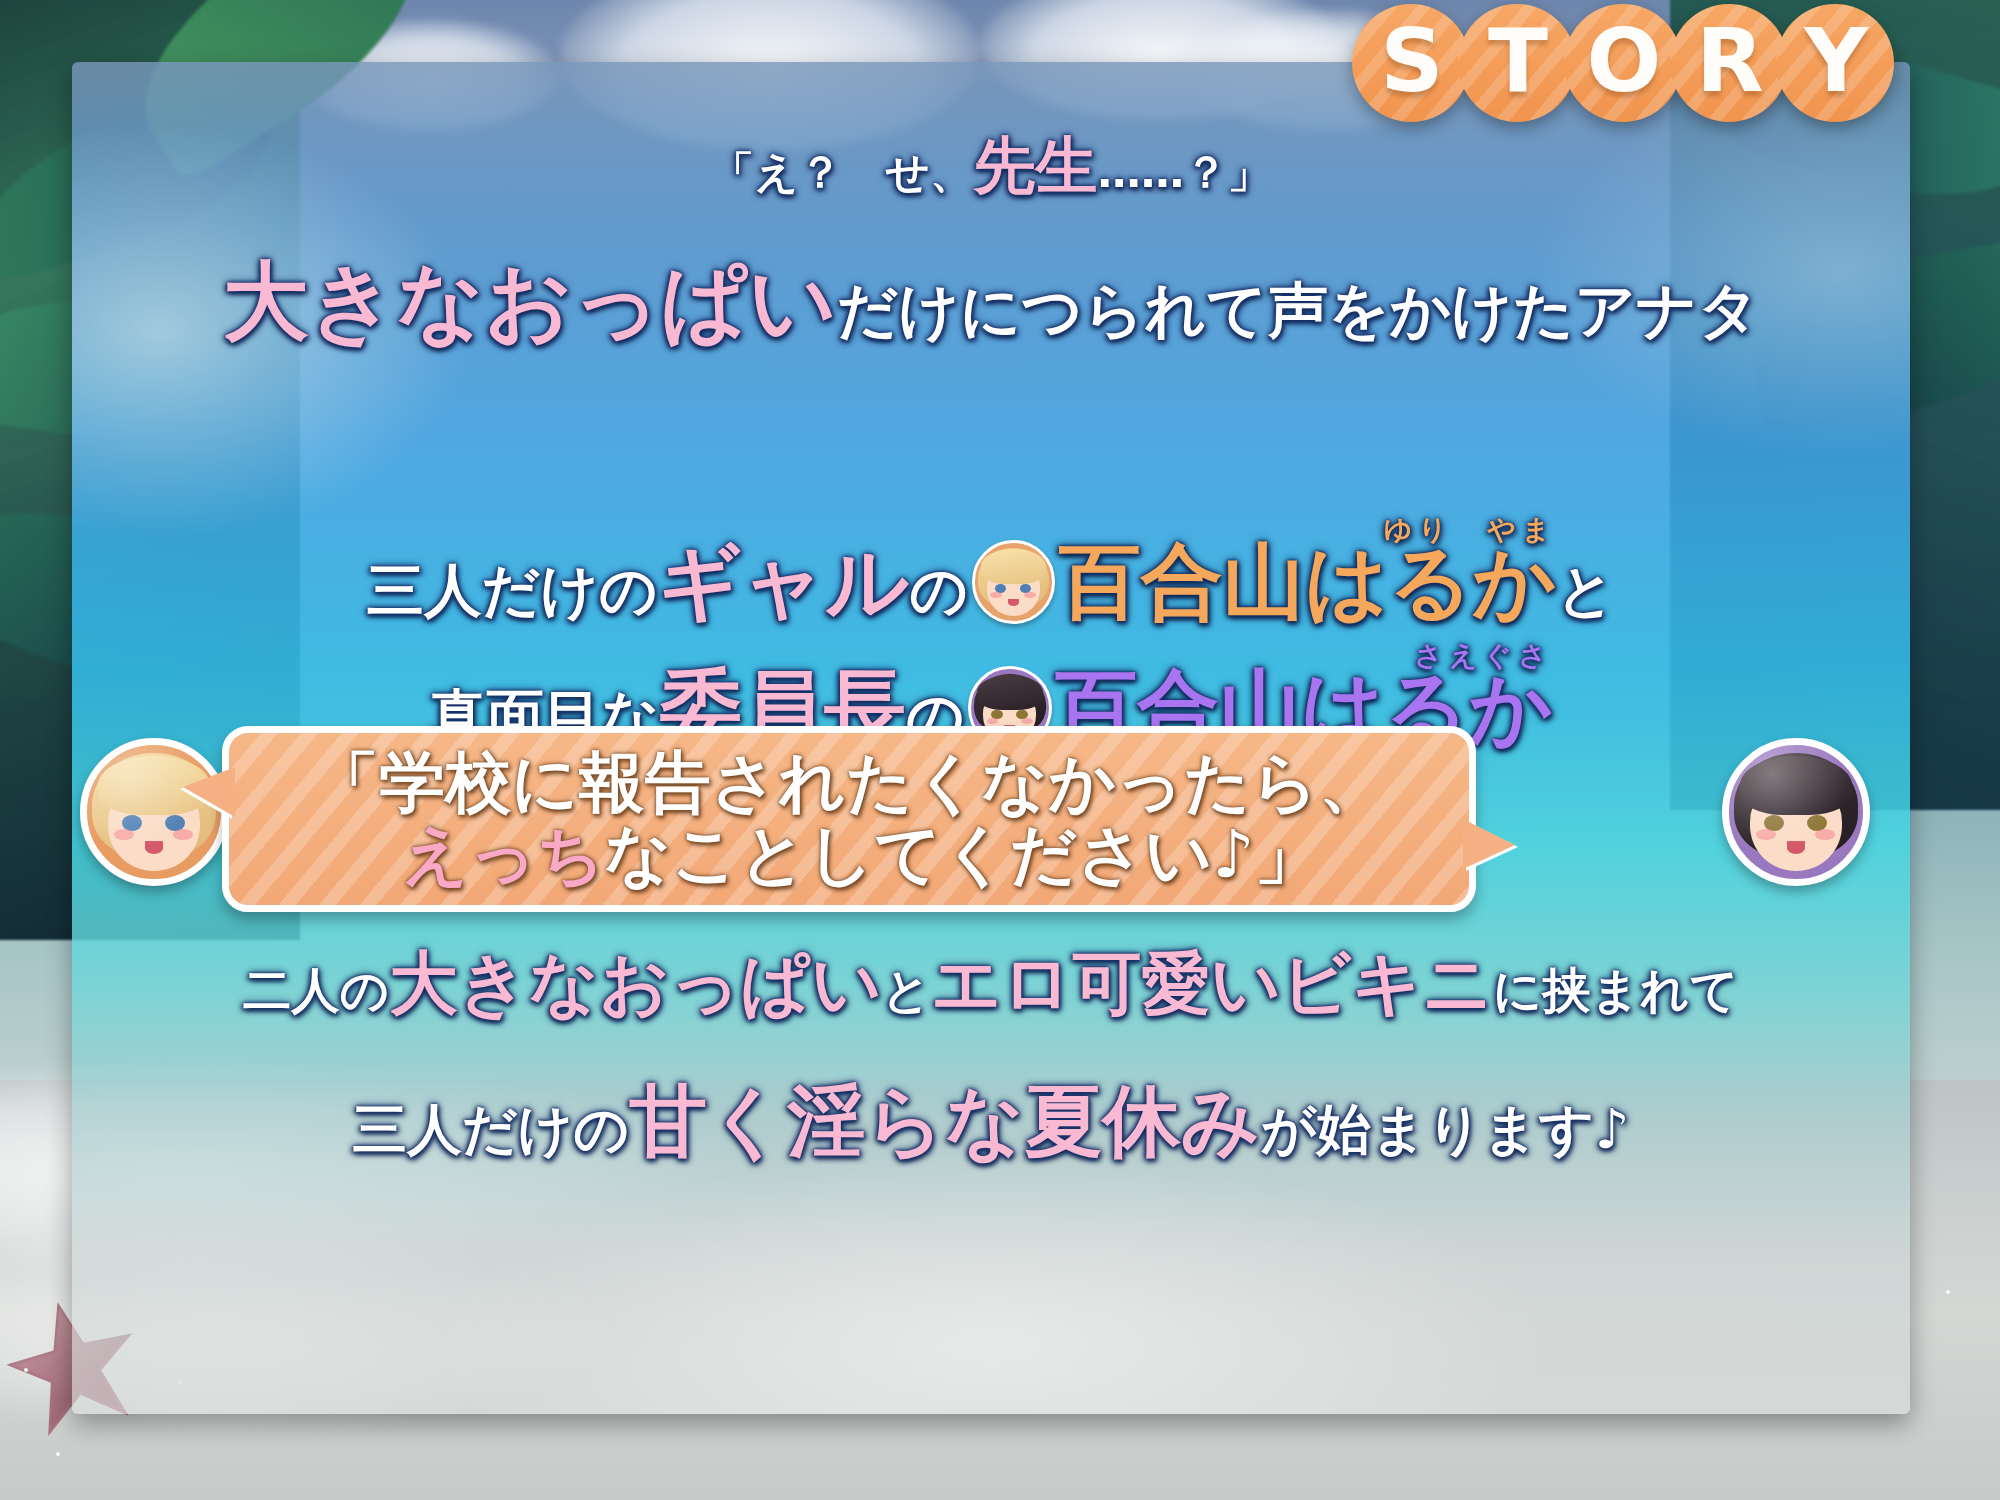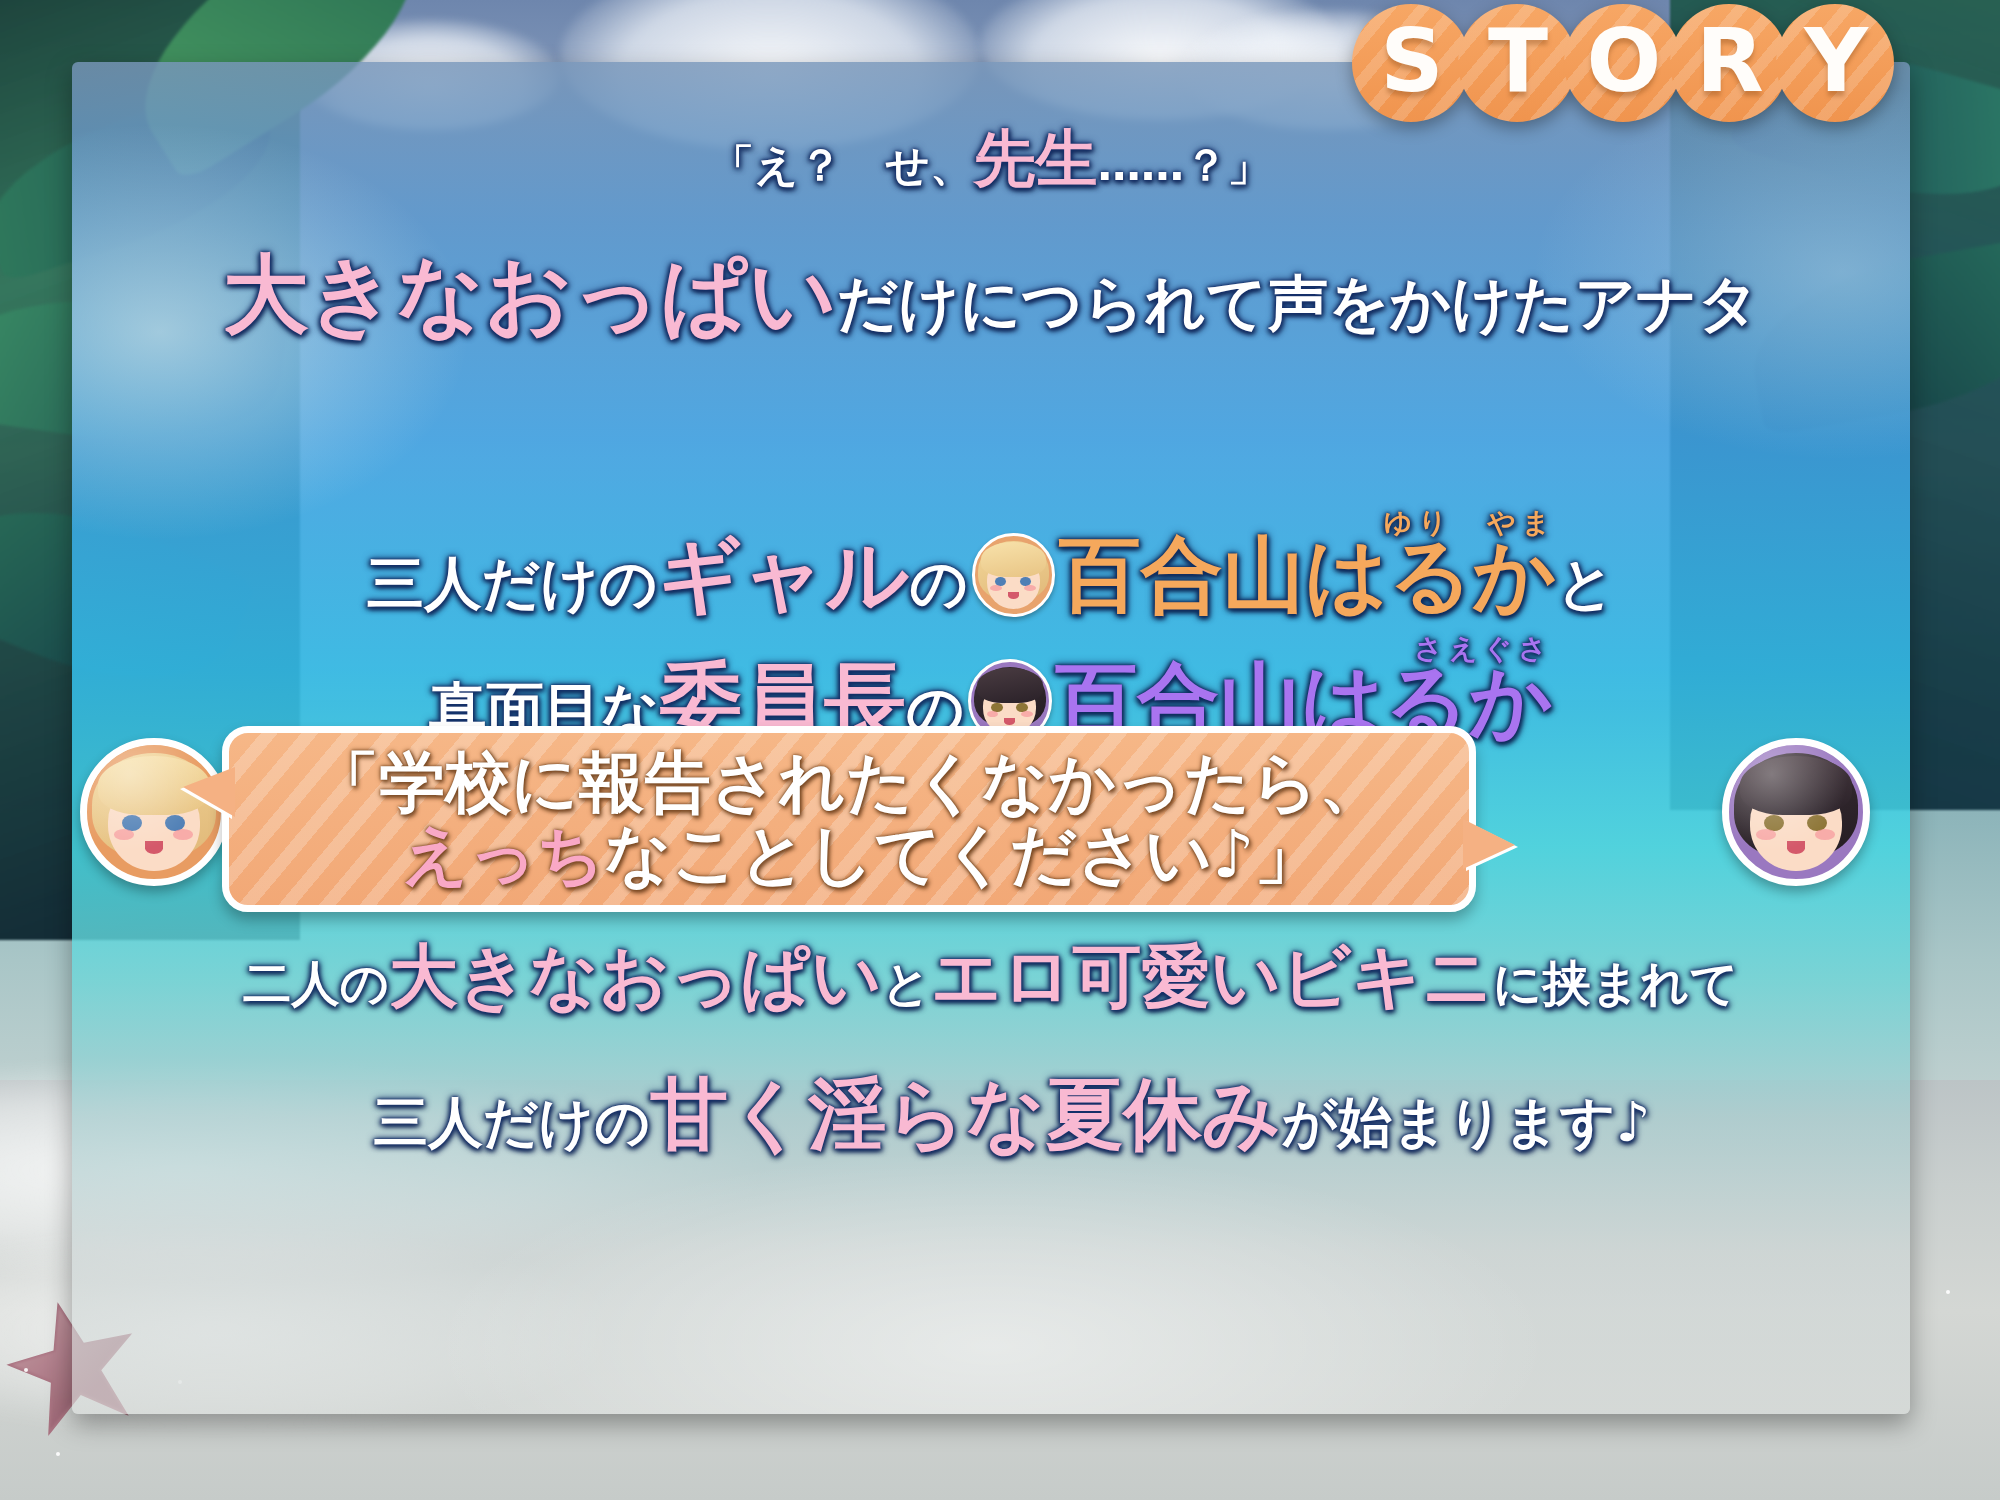--- a/index.html
+++ b/index.html
@@ -111,21 +111,21 @@
   }
   .story-letter span{
     font-family:"DejaVu Sans","Liberation Sans",sans-serif;
     font-weight:900;font-size:88px;line-height:1;color:#fffdfa;
     letter-spacing:-2px;
     text-shadow:0 5px 4px rgba(130,70,20,.35);
     transform:translateY(-2px);
   }
 
   
-  .lines{position:absolute;left:0;top:7px;width:1838px;height:1119px;}
+  .lines{position:absolute;left:0;top:14px;width:1838px;height:1119px;}
   .line{
     position:absolute;width:100%;text-align:center;
     white-space:nowrap;
     font-weight:900;
     font-family:"DejaVu Sans","Liberation Sans",sans-serif;
   }
   .wht{
     color:#ffffff;
     text-shadow:
       0 0 2px #16306a, 0 0 4px #16306a, 0 0 9px #16306a,
@@ -315,21 +315,21 @@
               <span class="blush l"></span>
               <span class="blush r"></span>
               <span class="mouth"></span>
             </span></span><span class="ruby"><span class="rb-top pur">さえぐさ</span><span class="pur">百合山はるか</span></span>
       </div>
 
       <div class="line" style="top:862px;font-size:69px;">
         <span class="wht sm">二人の</span><span class="pnk">大きなおっぱい</span><span class="wht sm">と</span><span class="pnk">エロ可愛いビキニ</span><span class="wht sm">に挟まれて</span>
       </div>
 
-      <div class="line" style="top:994px;font-size:78px;padding-left:21px;">
+      <div class="line" style="top:994px;font-size:78px;">
         <span class="wht sm">三人だけの</span><span class="pnk">甘く淫らな夏休み</span><span class="wht sm">が始まります♪</span>
       </div>
     </div>
 
     <div class="bubble-wrap">
 
       <div class="avatar left">
         <span class="face blonde">
           <span class="hair-back"></span>
             <span class="skin"></span>

